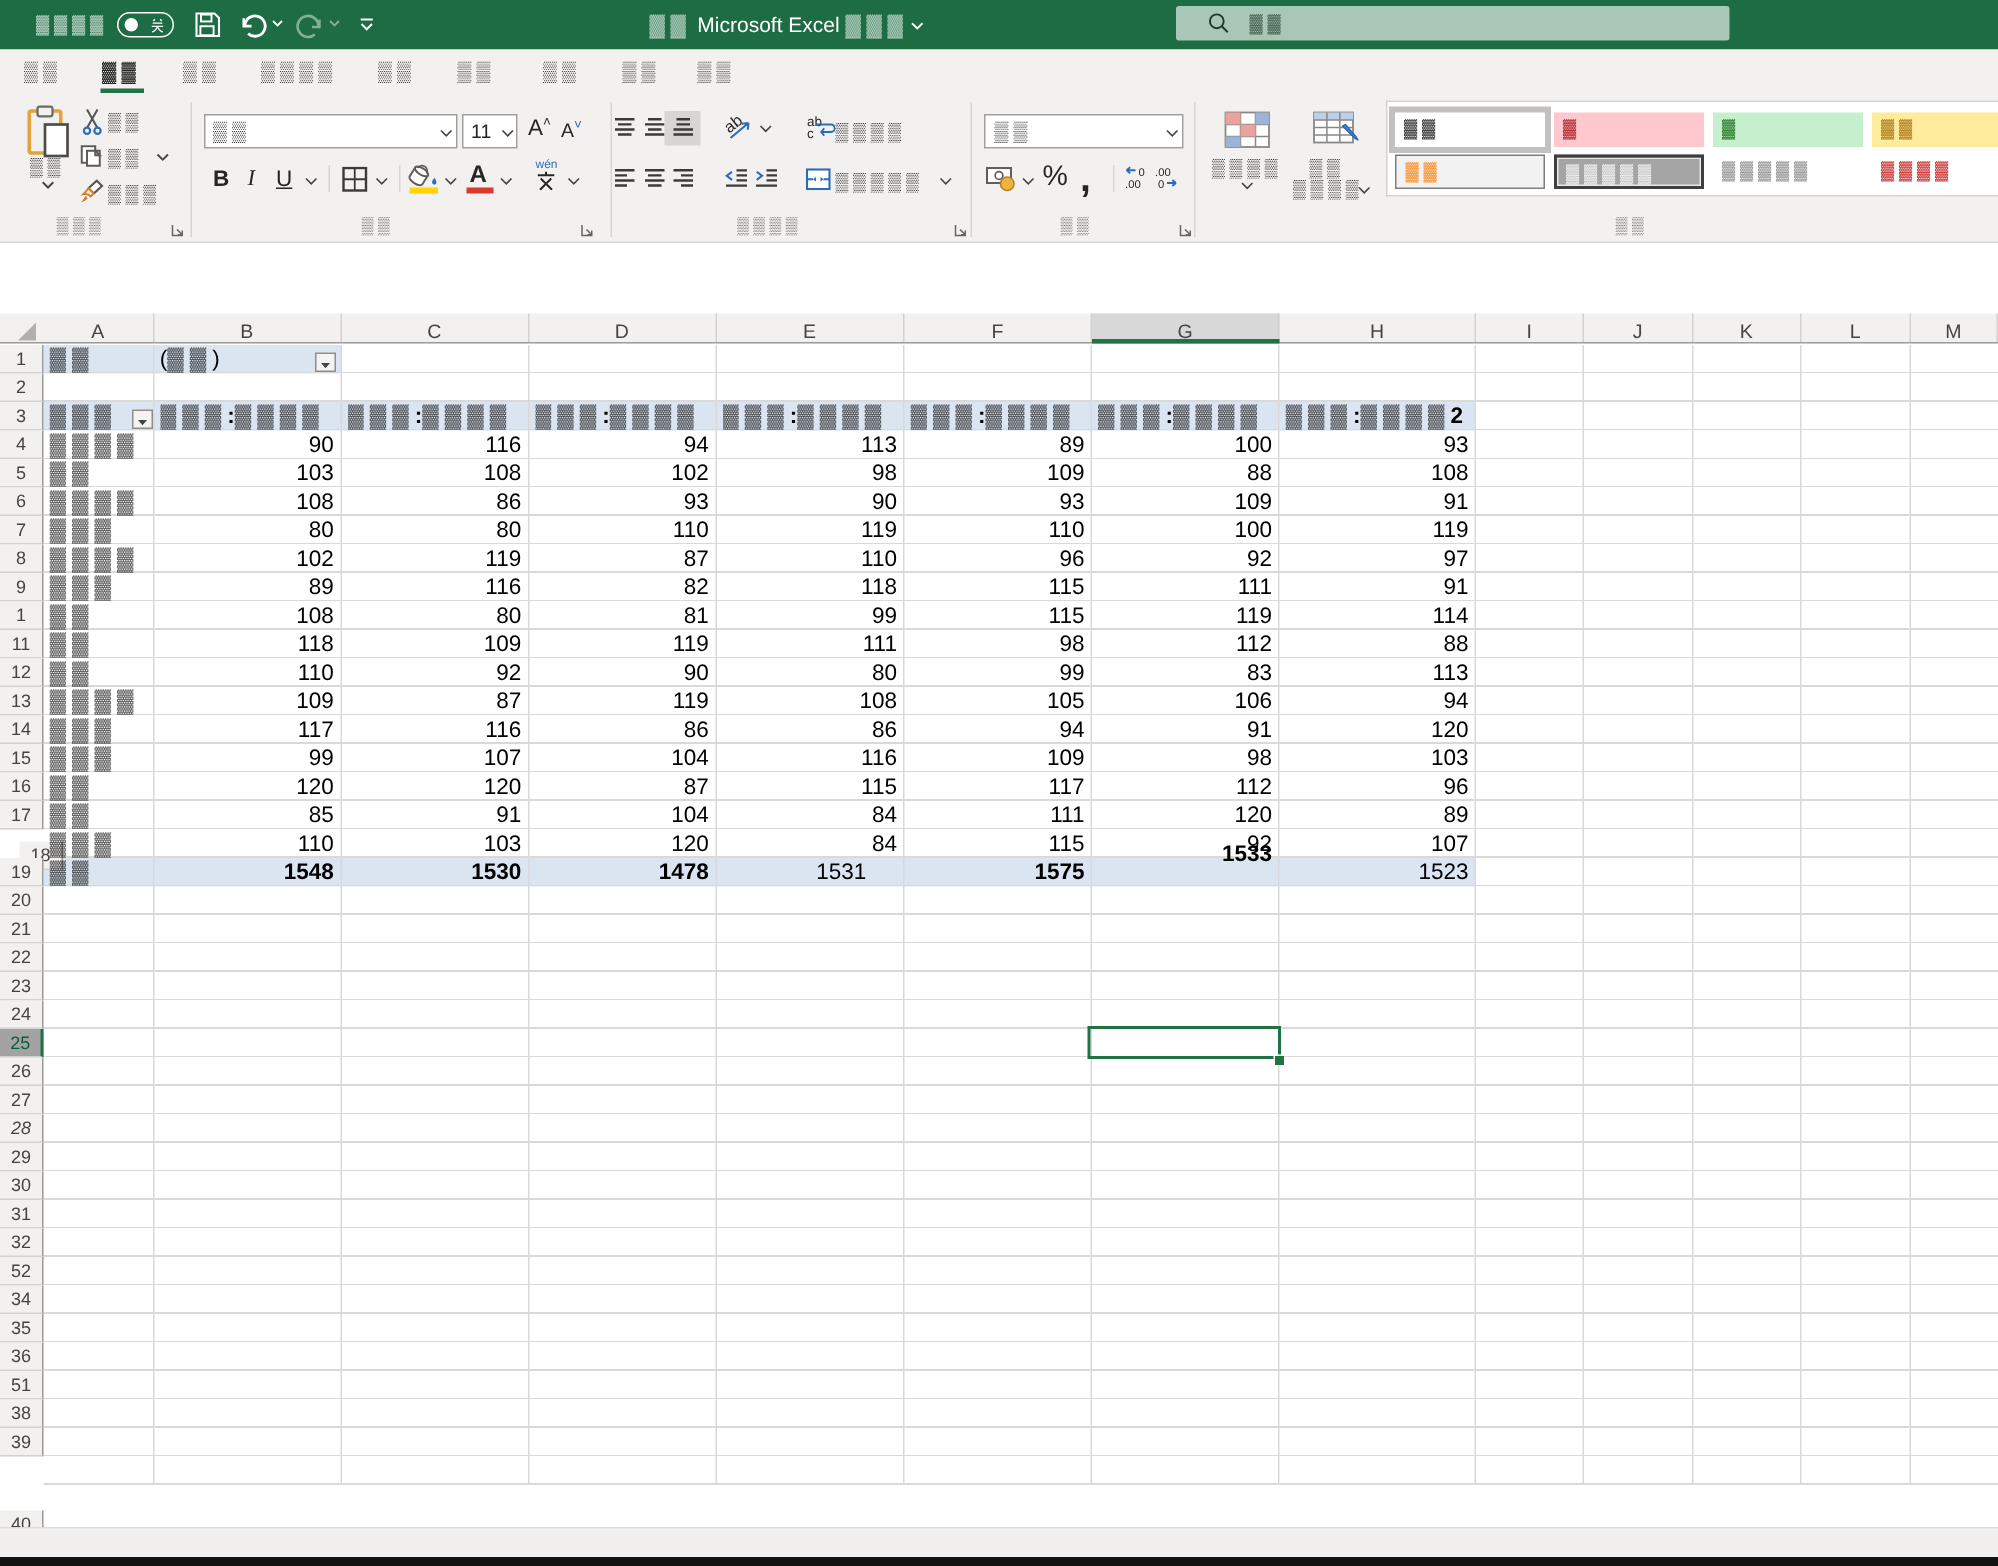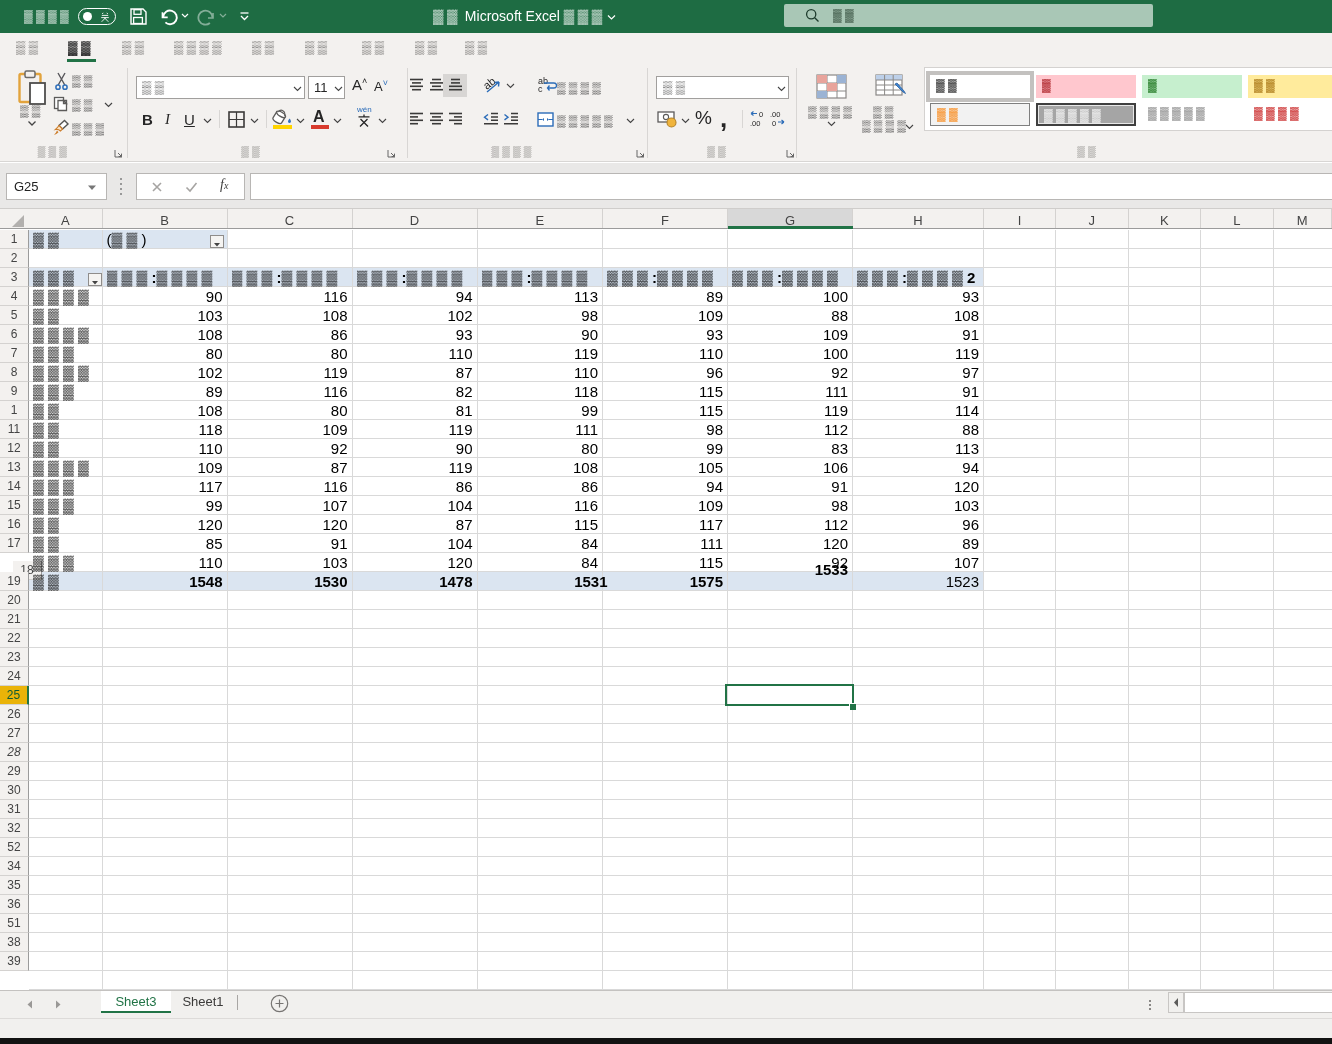--- a/index.html
+++ b/index.html
@@ -317,39 +317,20 @@
 <div class="abs gal" style="left:930px;top:13px;width:100px;height:23px;background:#ffffff;box-shadow:0 0 0 1px #fff inset,0 0 0 4px #c3c1bf;color:#000000;font-size:12px;line-height:20px"><span style="margin-left:6px"><span class="cj">▓▓</span></span></div>
 <div class="abs gal" style="left:1036px;top:13px;width:100px;height:23px;background:#ffc7ce;color:#9c0006;font-size:12px;line-height:20px"><span style="margin-left:6px"><span class="cj">▓</span></span></div>
 <div class="abs gal" style="left:1142px;top:13px;width:100px;height:23px;background:#c6efce;color:#006100;font-size:12px;line-height:20px"><span style="margin-left:6px"><span class="cj">▓</span></span></div>
 <div class="abs gal" style="left:1248px;top:13px;width:84px;height:23px;background:#ffeb9c;color:#9c6500;font-size:12px;line-height:20px"><span style="margin-left:6px"><span class="cj">▓▓</span></span></div>
 <div class="abs gal" style="left:930px;top:41px;width:100px;height:23px;background:#f2f2f2;border:1px solid #7f7f7f;color:#fa7d00;font-size:12px;line-height:20px"><span style="margin-left:6px"><span class="cj">▓▓</span></span></div>
 <div class="abs gal" style="left:1036px;top:41px;width:100px;height:23px;background:#a5a5a5;border:2px solid #3f3f3f;box-shadow:0 0 0 1px #e8e8e8 inset;color:#ffffff;font-weight:bold;font-size:12px;line-height:20px"><span style="margin-left:6px"><span class="cj">▓▓▓▓▓</span></span></div>
 <div class="abs gal" style="left:1142px;top:41px;width:100px;height:23px;background:#ffffff;color:#7f7f7f;font-style:italic;font-size:12px;line-height:20px"><span style="margin-left:6px"><span class="cj">▓▓▓▓▓</span></span></div>
 <div class="abs gal" style="left:1248px;top:41px;width:84px;height:23px;background:#ffffff;color:#c00000;font-size:12px;line-height:20px"><span style="margin-left:6px"><span class="cj">▓▓▓▓</span></span></div>
 <div class="glabel" style="left:1028px"><span class="cj">▒▒</span></div>
 </div>
-<div class="fxbar">
-<div class="whitebox" style="left:6px;top:10px;width:101px;height:27px;font-size:13px;color:#222">
-        <div class="abs" style="left:7px;top:5px">G25</div>
-        <svg class="abs" style="left:80px;top:11px" width="10" height="6" viewBox="0 0 10 6">
-          <path d="M1 0.5 l4 4.5 L9 0.5" fill="#777" stroke="none"></path>
-        </svg>
-      </div>
-<div class="abs" style="left:120px;top:15px;width:2px;height:2px;background:#999;box-shadow:0 5px #999,0 10px #999,0 15px #999"></div>
-<div class="whitebox" style="left:136px;top:10px;width:109px;height:27px">
-        <svg class="abs" style="left:14px;top:7px" width="12" height="12" viewBox="0 0 12 12">
-          <path d="M2 2 L10 10 M10 2 L2 10" stroke="#a6a4a2" stroke-width="1.6"></path>
-        </svg>
-        <svg class="abs" style="left:48px;top:7px" width="13" height="12" viewBox="0 0 13 12">
-          <path d="M1.5 6.5 L5 10 L11.5 2" fill="none" stroke="#a6a4a2" stroke-width="1.6"></path>
-        </svg>
-        <div class="abs" style="left:83px;top:3px;font-size:14px;font-style:italic;font-family:serif;color:#3e3d3c">f<span style="font-size:10px">x</span></div>
-      </div>
-<div class="whitebox" style="left:250px;top:10px;width:1082px;height:27px;border-right:none"></div>
-</div>
 <div class="colhdrs">
 <div class="colhdr" style="left:29px;width:73.5px;">A</div>
 <div class="colhdr" style="left:102.5px;width:125.0px;">B</div>
 <div class="colhdr" style="left:227.5px;width:125.0px;">C</div>
 <div class="colhdr" style="left:352.5px;width:125.0px;">D</div>
 <div class="colhdr" style="left:477.5px;width:125.5px;">E</div>
 <div class="colhdr" style="left:603px;width:125px;">F</div>
 <div class="colhdr" style="left:728px;width:125px;background:#d8d8d8;">G</div>
 <div class="colhdr" style="left:853px;width:131px;">H</div>
 <div class="colhdr" style="left:984px;width:72px;">I</div>
@@ -396,21 +377,21 @@
 <div class="rowhdr" style="top:266px;">15</div>
 <div class="rowhdr" style="top:285px;">16</div>
 <div class="rowhdr" style="top:304px;">17</div>
 <div class="rowhdr" style="top:331px;margin-left:13px;">18</div>
 <div class="rowhdr" style="top:342px;">19</div>
 <div class="rowhdr" style="top:361px;">20</div>
 <div class="rowhdr" style="top:380px;">21</div>
 <div class="rowhdr" style="top:399px;">22</div>
 <div class="rowhdr" style="top:418px;">23</div>
 <div class="rowhdr" style="top:437px;">24</div>
-<div class="rowhdr" style="top:456px;background:#eab308;border-right:2px solid #217346;color:#0e5c35;">25</div>
+<div class="rowhdr" style="top:456px;background:#a3a3a3;border-right:2px solid #217346;color:#0e5c35;">25</div>
 <div class="rowhdr" style="top:475px;">26</div>
 <div class="rowhdr" style="top:494px;">27</div>
 <div class="rowhdr" style="top:513px;font-style:italic;">28</div>
 <div class="rowhdr" style="top:532px;">29</div>
 <div class="rowhdr" style="top:551px;">30</div>
 <div class="rowhdr" style="top:570px;">31</div>
 <div class="rowhdr" style="top:589px;">32</div>
 <div class="rowhdr" style="top:608px;">52</div>
 <div class="rowhdr" style="top:627px;">34</div>
 <div class="rowhdr" style="top:646px;">35</div>
@@ -554,42 +535,22 @@
 <div class="cell num" style="left:227.5px;top:323px;width:120.0px;">103</div>
 <div class="cell num" style="left:352.5px;top:323px;width:120.0px;">120</div>
 <div class="cell num" style="left:477.5px;top:323px;width:120.5px;">84</div>
 <div class="cell num" style="left:603px;top:323px;width:120px;">115</div>
 <div class="cell num" style="left:728px;top:323px;width:120px;">92</div>
 <div class="cell num" style="left:853px;top:323px;width:126px;">107</div>
 <div class="cell" style="left:33px;top:342px;width:68.5px;font-weight:bold;"><span class="cj">▓▓</span></div>
 <div class="cell num" style="left:102.5px;top:342px;width:120.0px;font-weight:bold;">1548</div>
 <div class="cell num" style="left:227.5px;top:342px;width:120.0px;font-weight:bold;">1530</div>
 <div class="cell num" style="left:352.5px;top:342px;width:120.0px;font-weight:bold;">1478</div>
-<div class="cell num" style="left:487px;top:342px;width:120.5px;font-weight:bold;">1531</div>
+<div class="cell num" style="left:457px;top:342px;width:120.5px;font-weight:normal;">1531</div>
 <div class="cell num" style="left:603px;top:342px;width:120px;font-weight:bold;">1575</div>
 <div class="cell num" style="left:728px;top:330px;width:120px;font-weight:bold;">1533</div>
 <div class="cell num" style="left:853px;top:342px;width:126px;font-weight:normal;">1523</div>
 <div class="abs" style="left:725px;top:454px;width:129px;height:22px;border:2px solid #217346"></div>
 <div class="abs" style="left:849px;top:473px;width:7px;height:7px;background:#fff"></div>
 <div class="abs" style="left:850px;top:474px;width:6px;height:6px;background:#217346"></div>
 </div>
-<div class="tabbar">
-<svg class="abs" style="left:25px;top:8px" width="10" height="11" viewBox="0 0 10 11">
-        <path d="M7 1.5 L2.5 5.5 L7 9.5" fill="#9a9896" stroke="none"></path>
-      </svg>
-<svg class="abs" style="left:53px;top:8px" width="10" height="11" viewBox="0 0 10 11">
-        <path d="M3 1.5 L7.5 5.5 L3 9.5" fill="#9a9896" stroke="none"></path>
-      </svg>
-<div class="abs" style="left:101px;top:0px;width:70px;height:22px;background:#fff;border-bottom:2px solid #217346;text-align:center;line-height:21px;font-size:13px;color:#217346">Sheet3</div>
-<div class="abs" style="left:171px;top:0px;width:64px;height:22px;text-align:center;line-height:21px;font-size:13px;color:#3b3a39">Sheet1</div>
-<div class="abs" style="left:237px;top:4px;width:1px;height:15px;background:#a8a6a4"></div>
-<svg class="abs" style="left:270px;top:3px" width="19" height="19" viewBox="0 0 19 19">
-        <circle cx="9.5" cy="9.5" r="8.2" fill="none" stroke="#767472" stroke-width="1.2"></circle>
-        <path d="M9.5 5.5 v8 M5.5 9.5 h8" stroke="#767472" stroke-width="1.2"></path>
-      </svg>
-<div class="abs" style="left:1149px;top:9px;width:2px;height:2px;background:#8a8886;box-shadow:0 4px #8a8886,0 8px #8a8886"></div>
-<div class="abs" style="left:1168px;top:1px;width:16px;height:21px;background:#f1f0ee;border:1px solid #c8c6c4"><svg width="14" height="19" viewBox="0 0 14 19">
-          <path d="M9 5 L5 9.5 L9 14" fill="#5c5b5a" stroke="none"></path>
-        </svg></div>
-<div class="abs" style="left:1184px;top:1px;width:148px;height:21px;background:#fff;border:1px solid #c8c6c4;border-right:none"></div>
-</div>
 <div class="statusbar"></div>
 <div class="bstrip"></div>
 </div>
 </body></html>

